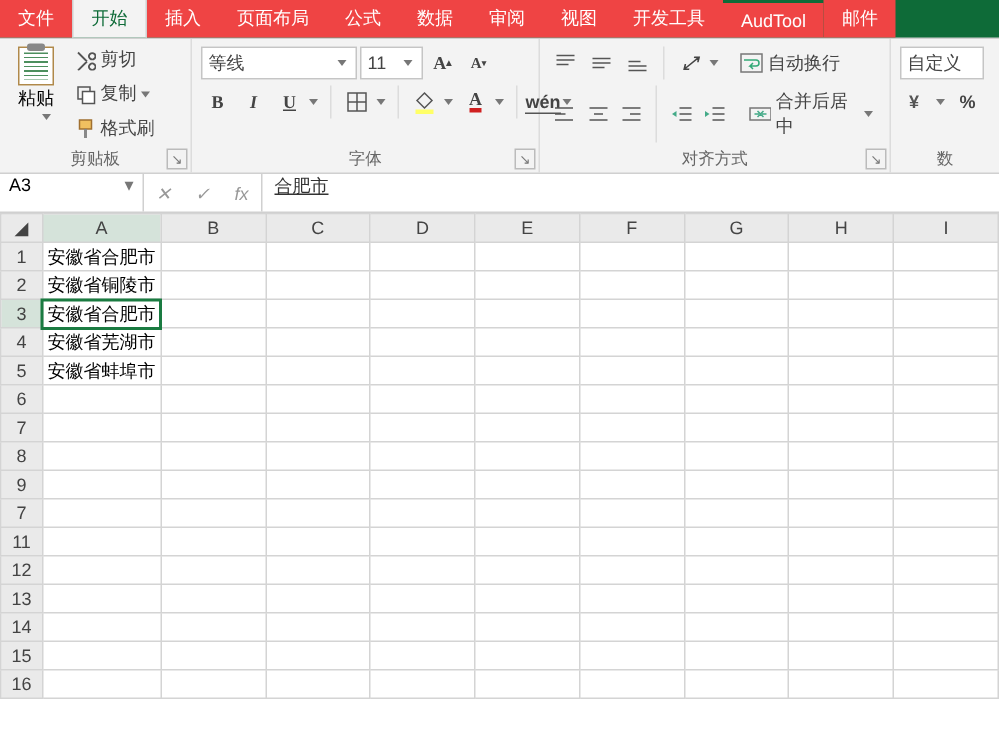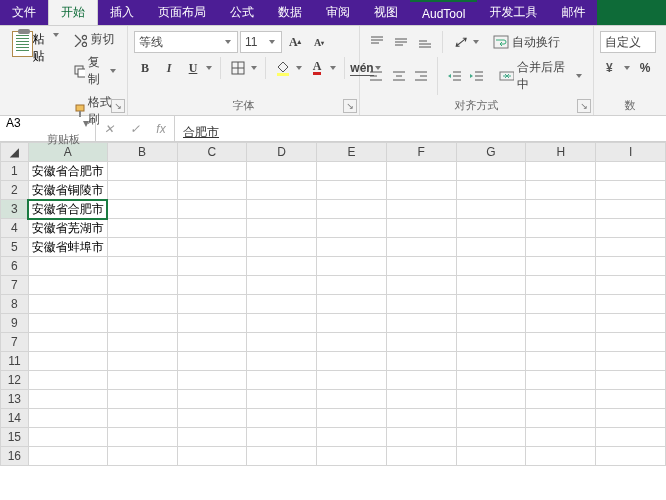--- a/index.html
+++ b/index.html
@@ -1,52 +1,52 @@
 <!DOCTYPE html>
 <html><head>
 <meta charset="utf-8">
 <style>
 *{margin:0;padding:0;box-sizing:border-box;font-family:"Microsoft YaHei",SimSun,Arial,sans-serif;font-size:12px;}
 body{background:#fff;width:666px;height:500px;overflow:hidden;user-select:none;}
 
 
 .tab-strip{background:#fff;height:26px;display:flex;align-items:flex-end;border-bottom:1px solid #d0d0d0;}
-.tab{padding:5px 12px 4px;color:#fff;background:#4c1d95;cursor:pointer;}
+.tab{padding:5px 12px 4px;color:#fff;background:#ef4444;cursor:pointer;}
 .tab.active{background:#f3f3f3;color:#0e6b38;border-top:1px solid #d0d0d0;border-left:1px solid #d0d0d0;border-right:1px solid #d0d0d0;}
 .tab-strip{position:relative;background:#0e6b38;}
 
 
 .ribbon{background:#f3f3f3;height:90px;display:flex;border-bottom:1px solid #d0d0d0;}
 .group{border-right:1px solid #dcdcdc;padding:3px 6px 2px;display:flex;flex-direction:column;justify-content:space-between;position:relative;}
 .group-title{text-align:center;color:#666;font-size:11px;padding-top:2px;}
 .group-body{flex:1;display:flex;align-items:flex-start;}
 .btn{display:inline-flex;align-items:center;padding:2px 4px;color:#444;cursor:pointer;gap:3px;}
 .vcol{display:flex;flex-direction:column;gap:2px;}
 .hrow{display:flex;align-items:center;gap:2px;}
 .sep{width:1px;background:#dcdcdc;align-self:stretch;margin:0 4px;}
 .dd{width:8px;height:8px;display:inline-block;}
 .dd::after{content:"";display:block;width:0;height:0;border-left:3px solid transparent;border-right:3px solid transparent;border-top:4px solid #777;margin-top:2px;}
 .ibtn{width:22px;height:22px;display:inline-flex;align-items:center;justify-content:center;font-weight:bold;color:#444;cursor:pointer;}
 .font-input{border:1px solid #c5c5c5;background:#fff;height:22px;padding:0 4px;display:inline-flex;align-items:center;color:#444;}
 .launcher{position:absolute;right:2px;bottom:2px;width:14px;height:14px;border:1px solid #bbb;font-size:9px;display:flex;align-items:center;justify-content:center;color:#777;}
 
 
-.paste-big{display:flex;flex-direction:row;align-items:flex-start;padding:2px 6px 0;cursor:pointer;}
+.paste-big{display:flex;flex-direction:column;align-items:flex-end;padding:2px 6px 0;cursor:pointer;}
 .paste-icon{width:24px;height:26px;background:#fff;border:1px solid #b0894a;position:relative;}
 .paste-icon::before{content:"";position:absolute;top:-3px;left:5px;width:12px;height:5px;background:#888;border-radius:2px;}
 .paste-icon::after{content:"";position:absolute;top:3px;left:3px;right:3px;bottom:3px;background:repeating-linear-gradient(#4d8f5e,#4d8f5e 1px,transparent 1px,transparent 3px);}
 
 
 .fbar{height:26px;display:flex;align-items:stretch;border-bottom:1px solid #d0d0d0;}
 .name-box{width:96px;border-right:1px solid #d0d0d0;display:flex;align-items:flex-start;padding:0 6px;justify-content:space-between;}
 .name-dd{color:#777;}
 .fx-btns{display:flex;align-items:center;border-right:1px solid #d0d0d0;}
 .fx-btn{width:26px;height:100%;display:flex;align-items:center;justify-content:center;color:#999;cursor:pointer;font-style:italic;}
 .fx-btn.fx{font-family:Liberation Sans, sans-serif;}
-.formula-input{flex:1;padding:0 8px;display:flex;align-items:flex-end;color:#333;font-size:13px;text-decoration:underline;}
+.formula-input{flex:1;padding:0 8px;display:flex;align-items:flex-start;color:#333;font-size:13px;text-decoration:underline;}
 
 
 .grid-wrap{overflow:auto;height:358px;}
 table.grid{border-collapse:collapse;table-layout:fixed;}
 .grid th,.grid td{border:1px solid #d4d4d4;height:19px;background:#fff;font-weight:normal;font-size:12px;}
 .grid th{background:#eaeaea;color:#444;text-align:center;}
 .sel-all{width:28px;background:#eaeaea;}
 .colh{width:71px;}
 .rowh{width:28px;text-align:center;background:#eaeaea;color:#444;}
 .cell{padding:0 3px;color:#000;font-family:SimSun,serif;white-space:nowrap;}
@@ -60,22 +60,22 @@
 
 <div class="tab-strip">
   <div class="tab">文件</div>
   <div class="tab active">开始</div>
   <div class="tab">插入</div>
   <div class="tab">页面布局</div>
   <div class="tab">公式</div>
   <div class="tab">数据</div>
   <div class="tab">审阅</div>
   <div class="tab">视图</div>
+  <div class="tab">开发工具</div>
   <div class="tab">AudTool</div>
-  <div class="tab">开发工具</div>
   <div class="tab">邮件</div>
 </div>
 
 <div class="ribbon">
 
   <div class="group" style="width:128px">
     <div class="group-body">
       <div class="paste-big">
         <div class="paste-icon"></div>
         <span>粘贴</span>

